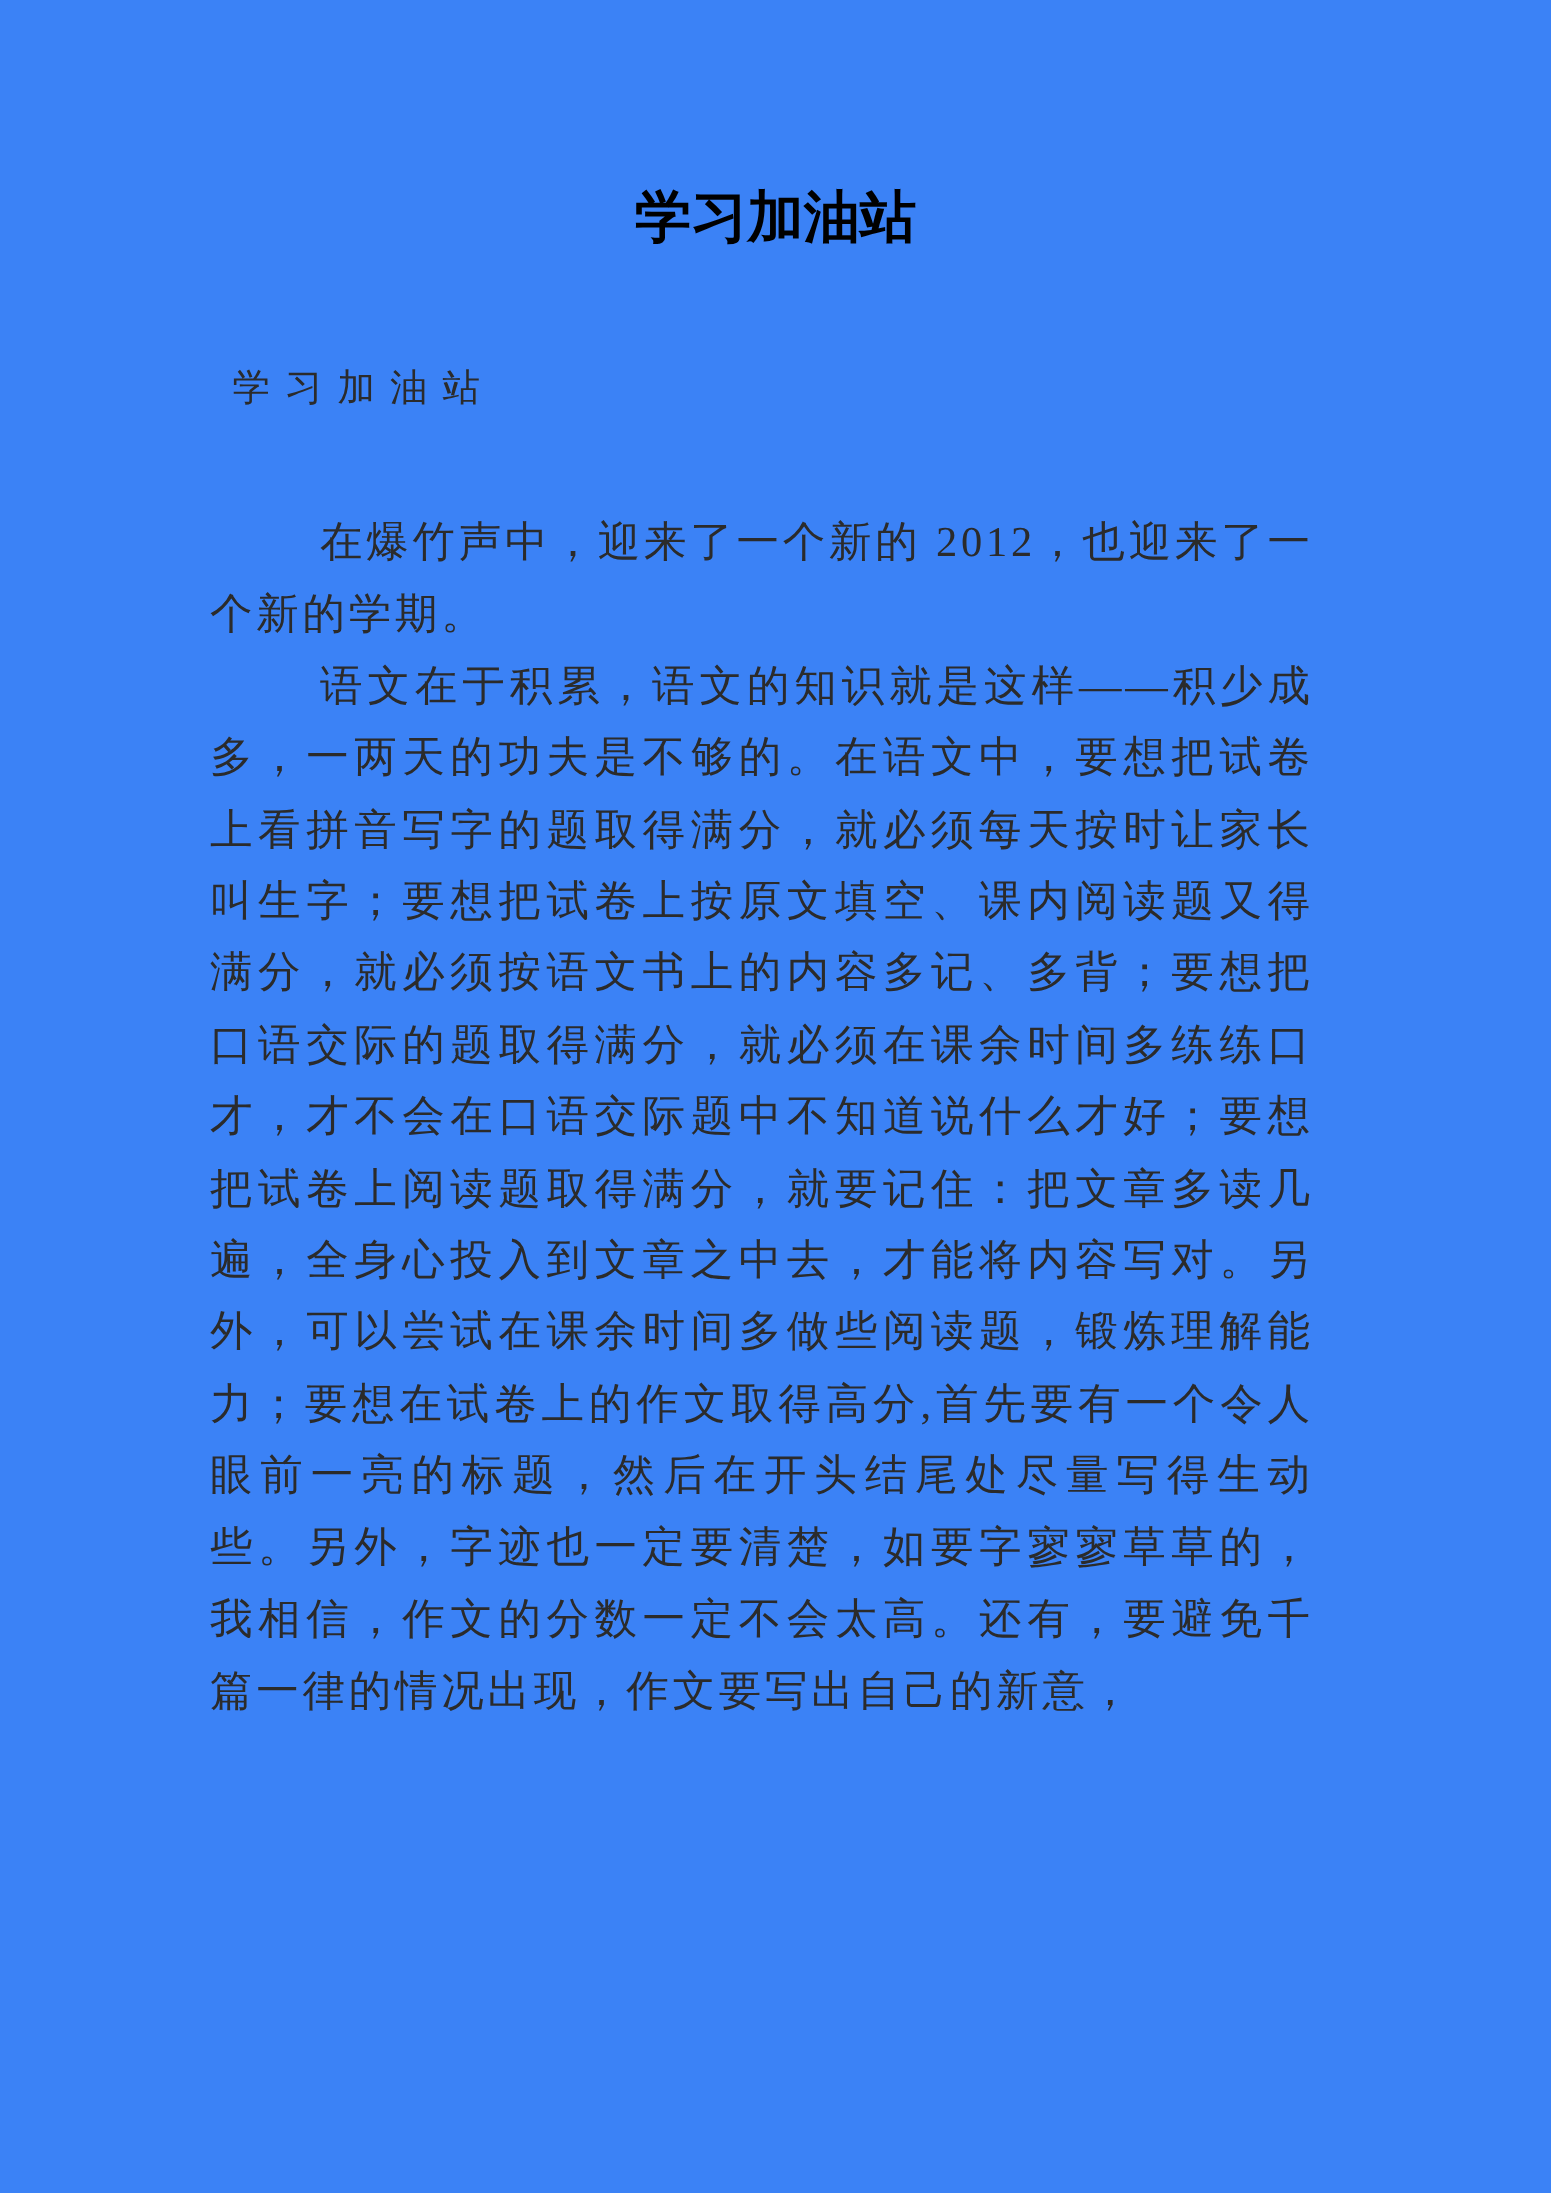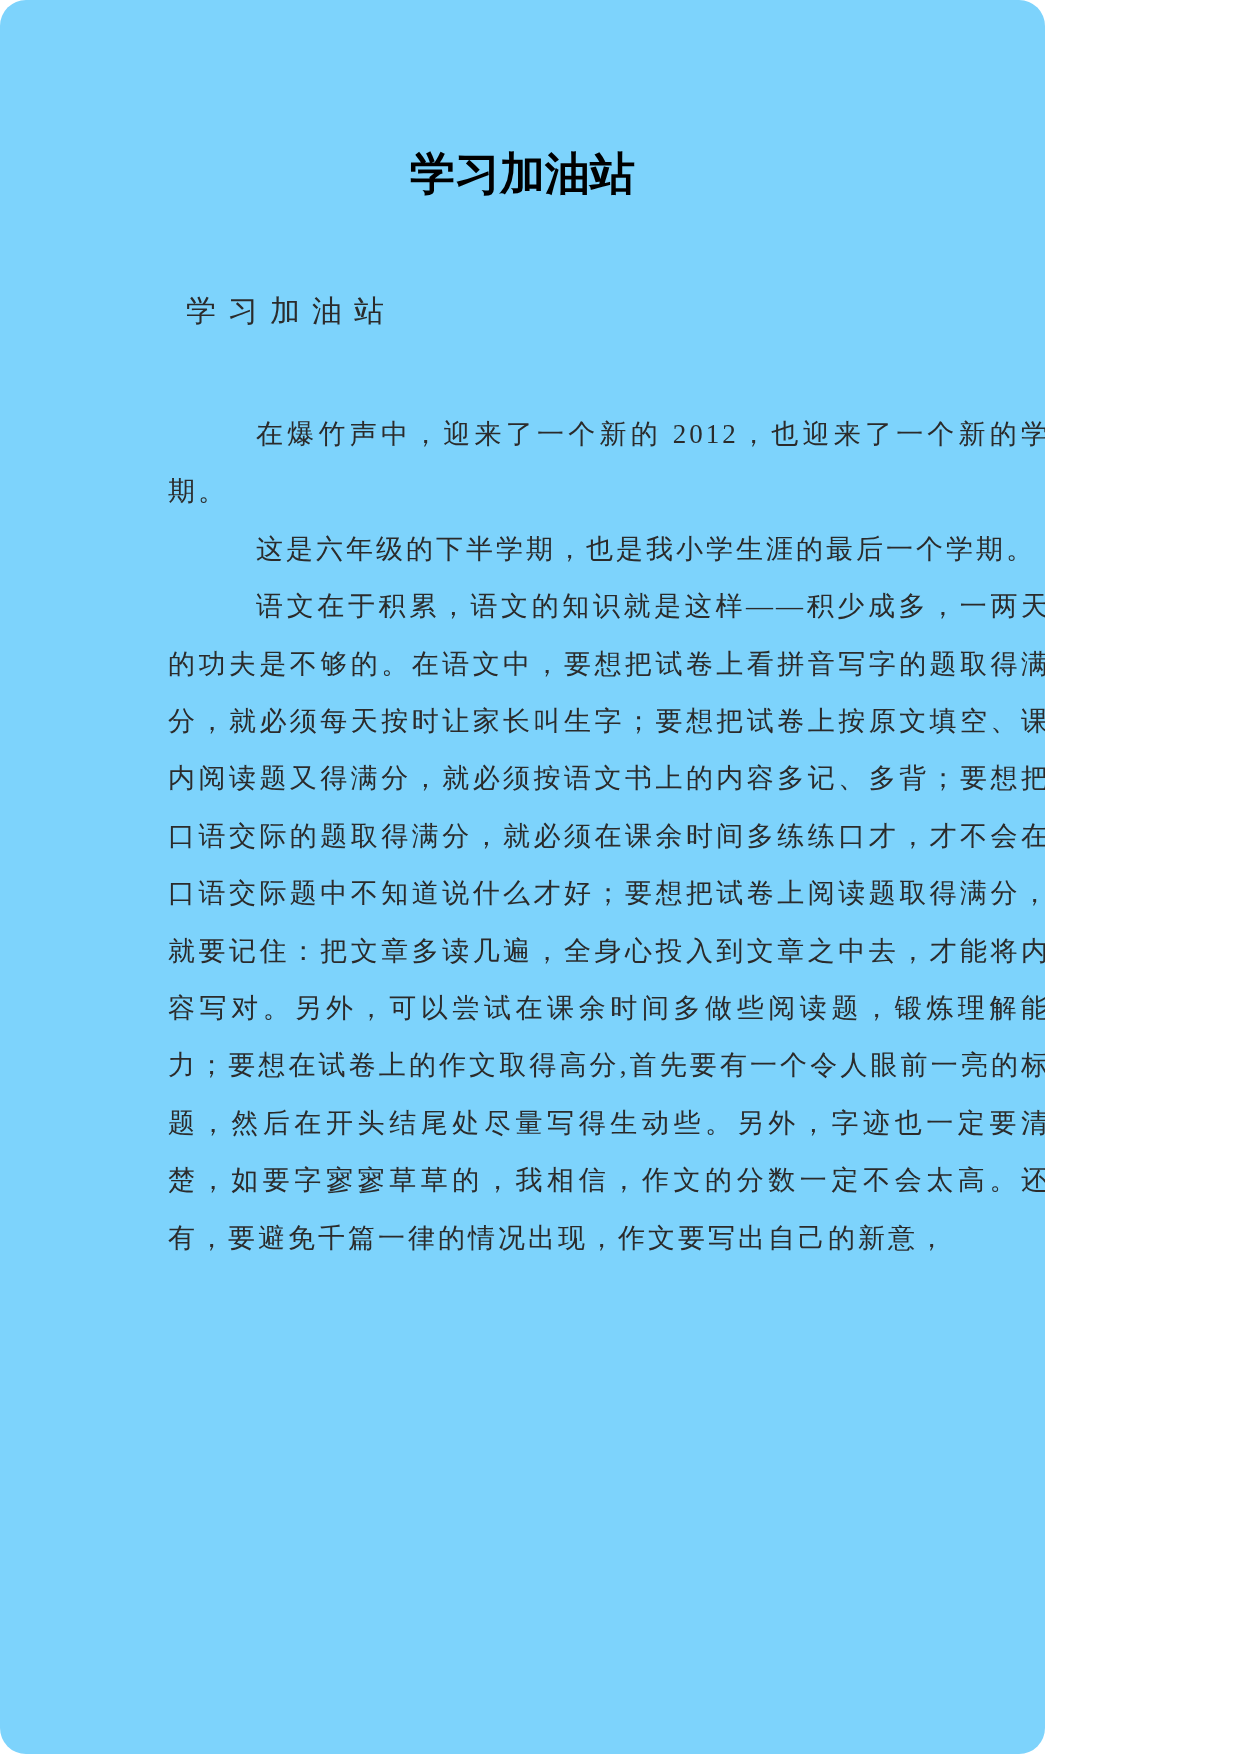--- a/index.html
+++ b/index.html
@@ -2,26 +2,25 @@
 <html lang="zh"><head>
 <meta charset="utf-8">
 <style>
   html, body {
     margin: 0;
     padding: 0;
     background: #ffffff;
   }
   .page {
     position: relative;
-    width: 1045px;
+    width: 1241px;
     height: 1754px;
-    background: #7dd3fc;
+    background: #3b82f6;
     overflow: hidden;
     font-family: "Liberation Serif", "DejaVu Serif", serif;
-    border-radius: 26px;
   }
   .doc-title {
     position: absolute;
     top: 146px;
     left: 0;
     width: 100%;
     margin: 0;
     text-align: center;
     font-size: 45px;
     line-height: 1.25;
@@ -38,21 +37,21 @@
     line-height: 1.2;
     font-weight: 400;
     color: #2b2b2b;
     letter-spacing: 12px;
   }
   .doc-body {
     position: absolute;
     top: 406px;
     left: 168px;
     width: 883px;
-    font-size: 27px;
+    font-size: 34px;
     line-height: 57.4px;
     color: #2b2b2b;
     letter-spacing: 3px;
     text-align: justify;
     text-align-last: left;
     word-break: normal;
   }
   .doc-body p {
     margin: 0;
     padding: 0;
@@ -63,17 +62,16 @@
 <body>
 
 <div class="page">
 
   <h1 class="doc-title">学习加油站</h1>
 
   <div class="doc-heading">学习加油站</div>
 
   <div class="doc-body">
     <p>在爆竹声中，迎来了一个新的 2012，也迎来了一个新的学期。</p>
-    <p>这是六年级的下半学期，也是我小学生涯的最后一个学期。</p>
     <p>语文在于积累，语文的知识就是这样——积少成多，一两天的功夫是不够的。在语文中，要想把试卷上看拼音写字的题取得满分，就必须每天按时让家长叫生字；要想把试卷上按原文填空、课内阅读题又得满分，就必须按语文书上的内容多记、多背；要想把口语交际的题取得满分，就必须在课余时间多练练口才，才不会在口语交际题中不知道说什么才好；要想把试卷上阅读题取得满分，就要记住：把文章多读几遍，全身心投入到文章之中去，才能将内容写对。另外，可以尝试在课余时间多做些阅读题，锻炼理解能力；要想在试卷上的作文取得高分,首先要有一个令人眼前一亮的标题，然后在开头结尾处尽量写得生动些。另外，字迹也一定要清楚，如要字寥寥草草的，我相信，作文的分数一定不会太高。还有，要避免千篇一律的情况出现，作文要写出自己的新意，</p>
   </div>
 
 </div>
 
 </body></html>

